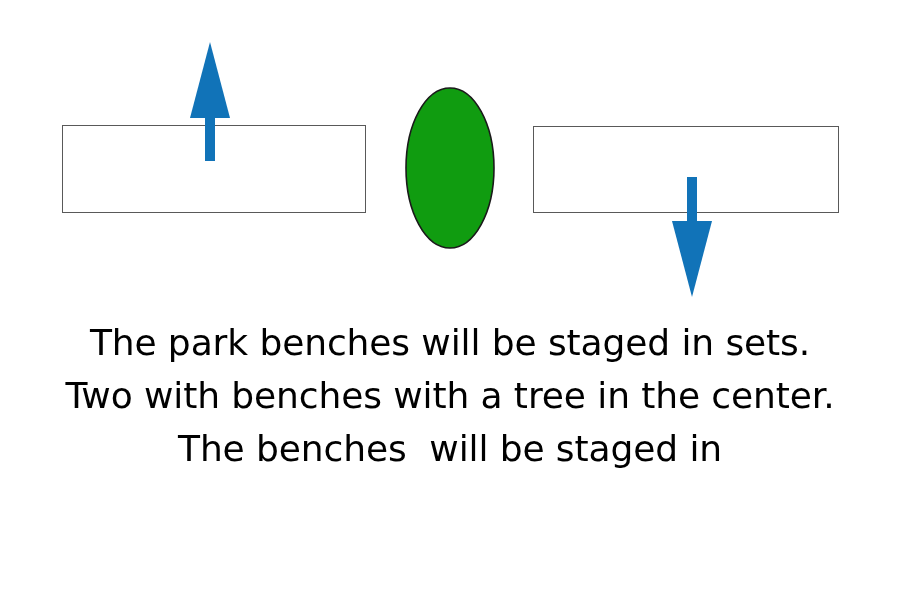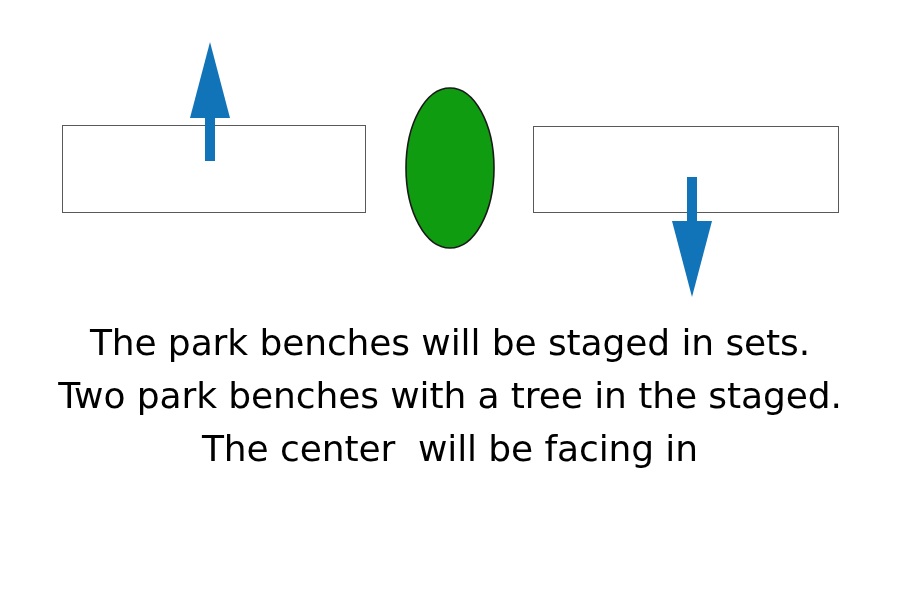--- a/index.html
+++ b/index.html
@@ -79,17 +79,17 @@
       <g>
         <rect x="687" y="177" width="10" height="52" fill="#1173B8"></rect>
         <polygon points="692,297 672,221 712,221" fill="#1173B8"></polygon>
       </g>
 
     </svg>
   </div>
 
   <div id="caption-block">
     <span class="caption-line">The park benches will be staged in sets.</span>
-    <span class="caption-line">Two park benches with a tree in the staged.</span>
-    <span class="caption-line">The center  will be facing in</span>
+    <span class="caption-line">Two with benches with a tree in the center.</span>
+    <span class="caption-line">The benches  will be staged in</span>
   </div>
 
 </div>
 
 </body></html>

